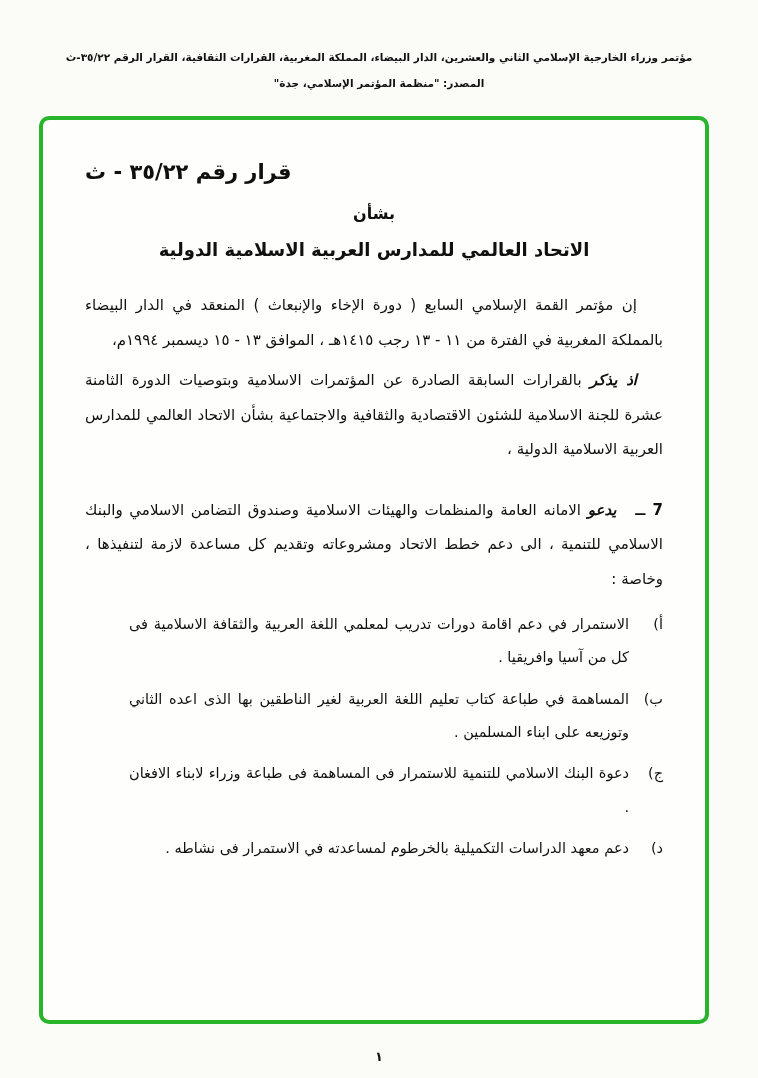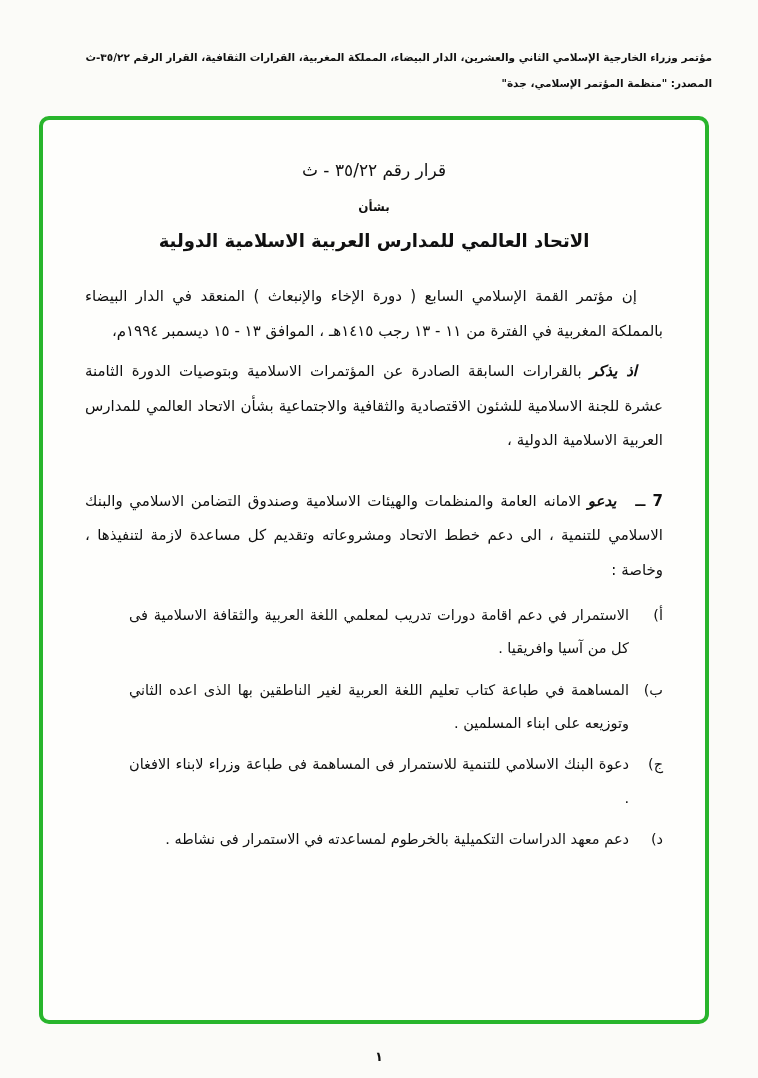--- a/index.html
+++ b/index.html
@@ -6,36 +6,36 @@
   body {
     width: 758px; height: 1078px;
     position: relative;
     background: #fbfbf8;
     font-family: "DejaVu Sans", sans-serif;
     color: #101010;
     overflow: hidden;
   }
   .doc-header {
     position: absolute; top: 44px; right: 46px; left: 46px;
-    direction: rtl; text-align: right;
+    direction: rtl; text-align: center;
     font-weight: bold; font-size: 10.5px; line-height: 2.5;
   }
   .frame {
     position: absolute; top: 116px; left: 39px;
     width: 662px; height: 900px;
     border: 4px solid #28b52c; border-radius: 10px;
     background: #fefefc;
   }
   .content {
     position: absolute; top: 0; right: 0; bottom: 0; left: 0;
     padding: 40px 42px 0 42px;
     direction: rtl;
   }
-  .t1 { text-align: center; font-weight: normal; font-size: 17px; }
-  .t2 { text-align: center; font-weight: bold; font-size: 12px; margin-top: 20px; }
+  .t1 { text-align: left; font-weight: bold; font-size: 21px; }
+  .t2 { text-align: center; font-weight: bold; font-size: 16px; margin-top: 20px; }
   .t3 { text-align: center; font-weight: bold; font-size: 18px; margin-top: 16px; }
   .para { font-size: 15px; line-height: 2.3; text-align: justify; margin: 0; }
   .p1 { margin-top: 28px; text-indent: 26px; }
   .p2 { margin-top: 6px; text-indent: 26px; }
   .p3 { margin-top: 6px; text-indent: 26px; }
   .lead { font-weight: bold; font-style: italic; }
   .item { margin-top: 26px; }
   .num { font-weight: bold; padding-left: 12px; }
   .sublist { margin-top: 12px; }
   .subitem { display: flex; margin-top: 8px; font-size: 14.5px; line-height: 2.3; }

